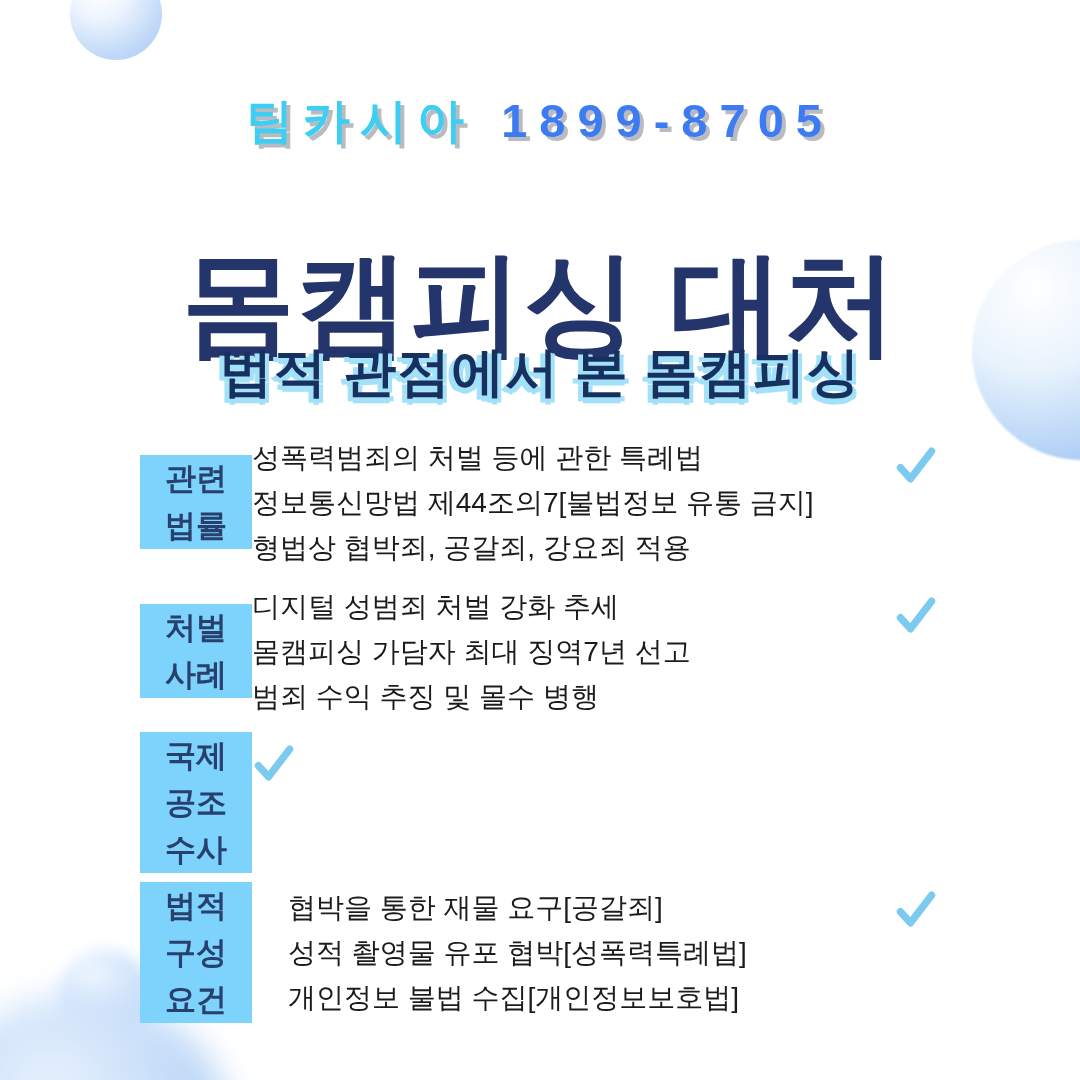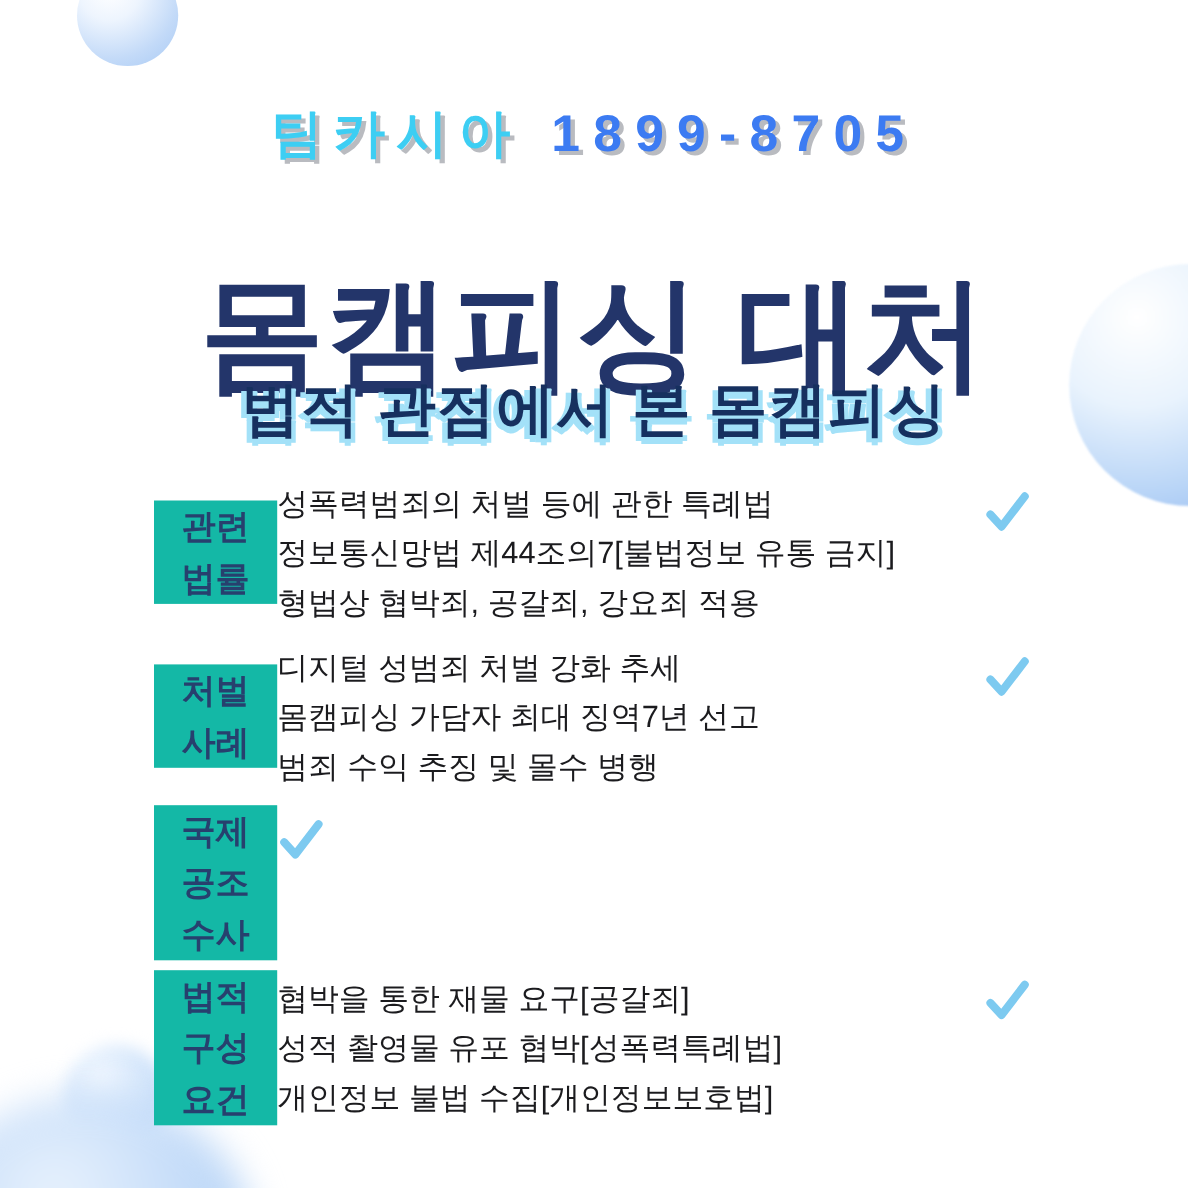--- a/index.html
+++ b/index.html
@@ -71,28 +71,28 @@
   
   .sections{
     position:absolute;left:140px;top:433px;width:806px;
   }
   .section-row{
     display:flex;align-items:center;
   }
   .section-row.r1{height:138px;margin-bottom:12px;}
   .section-row.r2{height:136px;margin-bottom:12px;justify-content:center;}
   .section-row.r3{height:142px;margin-bottom:4px;}
-  .section-row.r4{height:150px;}
+  .section-row.r4{height:150px;gap:36px;}
   .section-label{
     width:112px;flex:0 0 112px;
     text-align:center;
     font-size:31px;font-weight:800;
     line-height:47px;
     color:#27406e;
-    background:#14b8a6;
+    background:#7dd3fc;
     align-self:center;
     position:relative;z-index:2;
   }
   .section-body{
     flex:1 1 auto;
     font-size:28px;font-weight:500;
     line-height:45px;
     color:#1b1b1e;
     white-space:nowrap;
   }

